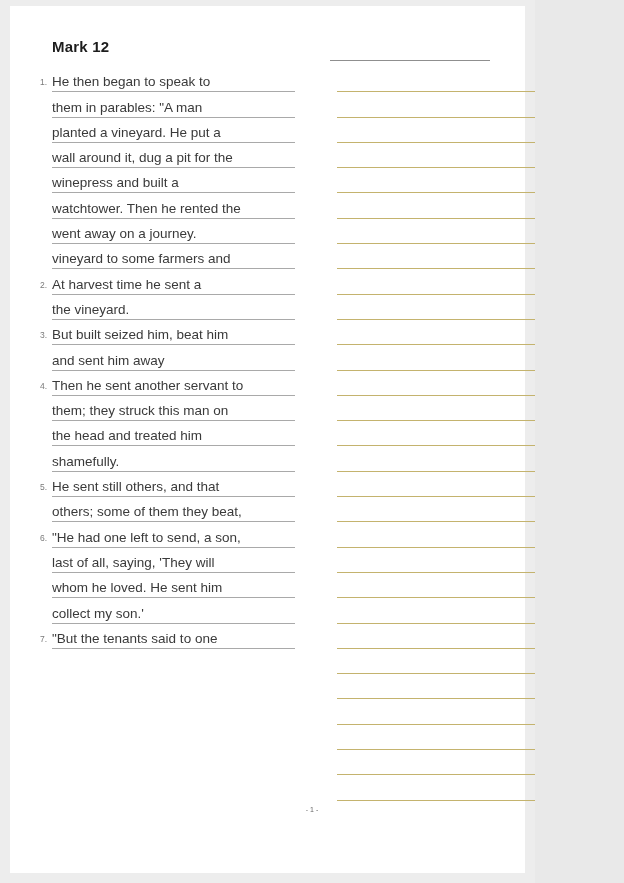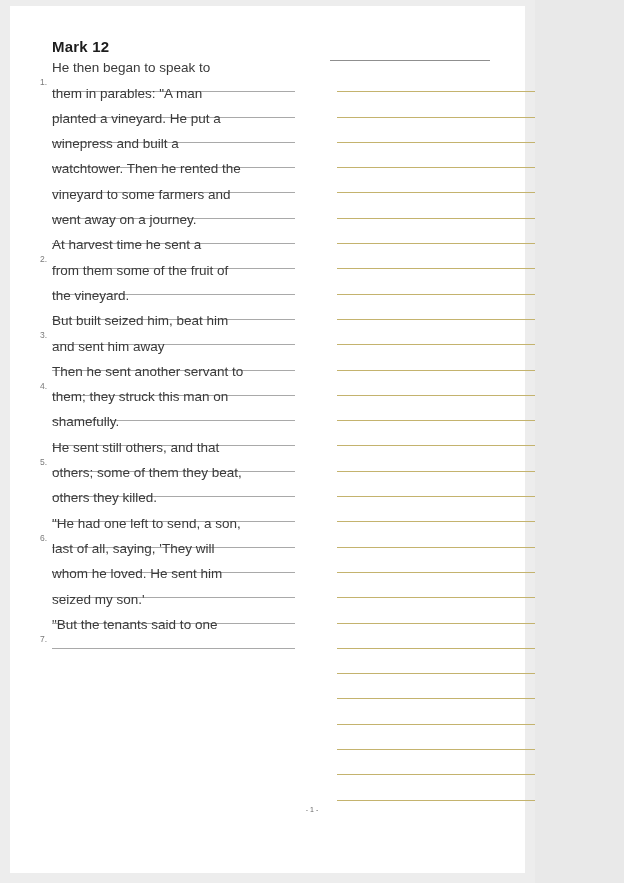--- a/index.html
+++ b/index.html
@@ -27,21 +27,21 @@
   }
   .text-row {
     height:25.3px; display:flex; box-sizing:border-box;
   }
   .verse-num {
     width:12px; flex:0 0 12px; font-size:8.5px; color:#7a7a7a;
     align-self:flex-end; padding-bottom:5px;
   }
   .verse-text {
     flex:1; border-bottom:1px solid #a9a9a9;
-    display:flex; align-items:flex-end; padding-bottom:16px;
+    display:flex; align-items:flex-end; padding-bottom:2px;
     font-size:13.5px; color:#3a3a3a; white-space:nowrap; overflow:visible;
   }
   .write-row {
     height:25.3px; box-sizing:border-box;
     border-bottom:1px solid #c4b36e;
   }
   .footer {
     position:absolute; left:0; top:806px; width:624px;
     text-align:center; font-size:7px; color:#666;
   }
@@ -64,41 +64,41 @@
       <div class="text-row">
         <span class="verse-num"></span>
         <span class="verse-text">them in parables: "A man</span>
       </div>
       <div class="text-row">
         <span class="verse-num"></span>
         <span class="verse-text">planted a vineyard. He put a</span>
       </div>
       <div class="text-row">
         <span class="verse-num"></span>
+        <span class="verse-text">wall around it, dug a pit for the</span>
+      </div>
+      <div class="text-row">
+        <span class="verse-num"></span>
         <span class="verse-text">winepress and built a</span>
       </div>
       <div class="text-row">
         <span class="verse-num"></span>
         <span class="verse-text">watchtower. Then he rented the</span>
       </div>
       <div class="text-row">
         <span class="verse-num"></span>
-        <span class="verse-text">vineyard to some farmers and</span>
+        <span class="verse-text">went away on a journey.</span>
       </div>
       <div class="text-row">
         <span class="verse-num"></span>
-        <span class="verse-text">went away on a journey.</span>
+        <span class="verse-text">vineyard to some farmers and</span>
       </div>
       <div class="text-row">
         <span class="verse-num">2.</span>
         <span class="verse-text">At harvest time he sent a</span>
-      </div>
-      <div class="text-row">
-        <span class="verse-num"></span>
-        <span class="verse-text">from them some of the fruit of</span>
       </div>
       <div class="text-row">
         <span class="verse-num"></span>
         <span class="verse-text">the vineyard.</span>
       </div>
       <div class="text-row">
         <span class="verse-num">3.</span>
         <span class="verse-text">But built seized him, beat him</span>
       </div>
       <div class="text-row">
@@ -108,49 +108,49 @@
       <div class="text-row">
         <span class="verse-num">4.</span>
         <span class="verse-text">Then he sent another servant to</span>
       </div>
       <div class="text-row">
         <span class="verse-num"></span>
         <span class="verse-text">them; they struck this man on</span>
       </div>
       <div class="text-row">
         <span class="verse-num"></span>
+        <span class="verse-text">the head and treated him</span>
+      </div>
+      <div class="text-row">
+        <span class="verse-num"></span>
         <span class="verse-text">shamefully.</span>
       </div>
       <div class="text-row">
         <span class="verse-num">5.</span>
         <span class="verse-text">He sent still others, and that</span>
       </div>
       <div class="text-row">
         <span class="verse-num"></span>
         <span class="verse-text">others; some of them they beat,</span>
-      </div>
-      <div class="text-row">
-        <span class="verse-num"></span>
-        <span class="verse-text">others they killed.</span>
       </div>
       <div class="text-row">
         <span class="verse-num">6.</span>
         <span class="verse-text">"He had one left to send, a son,</span>
       </div>
       <div class="text-row">
         <span class="verse-num"></span>
         <span class="verse-text">last of all, saying, 'They will</span>
       </div>
       <div class="text-row">
         <span class="verse-num"></span>
         <span class="verse-text">whom he loved. He sent him</span>
       </div>
       <div class="text-row">
         <span class="verse-num"></span>
-        <span class="verse-text">seized my son.'</span>
+        <span class="verse-text">collect my son.'</span>
       </div>
       <div class="text-row">
         <span class="verse-num">7.</span>
         <span class="verse-text">"But the tenants said to one</span>
       </div>
     </div>
 
   <div class="right-col" id="right-col">
       <div class="write-row"></div>
       <div class="write-row"></div>

